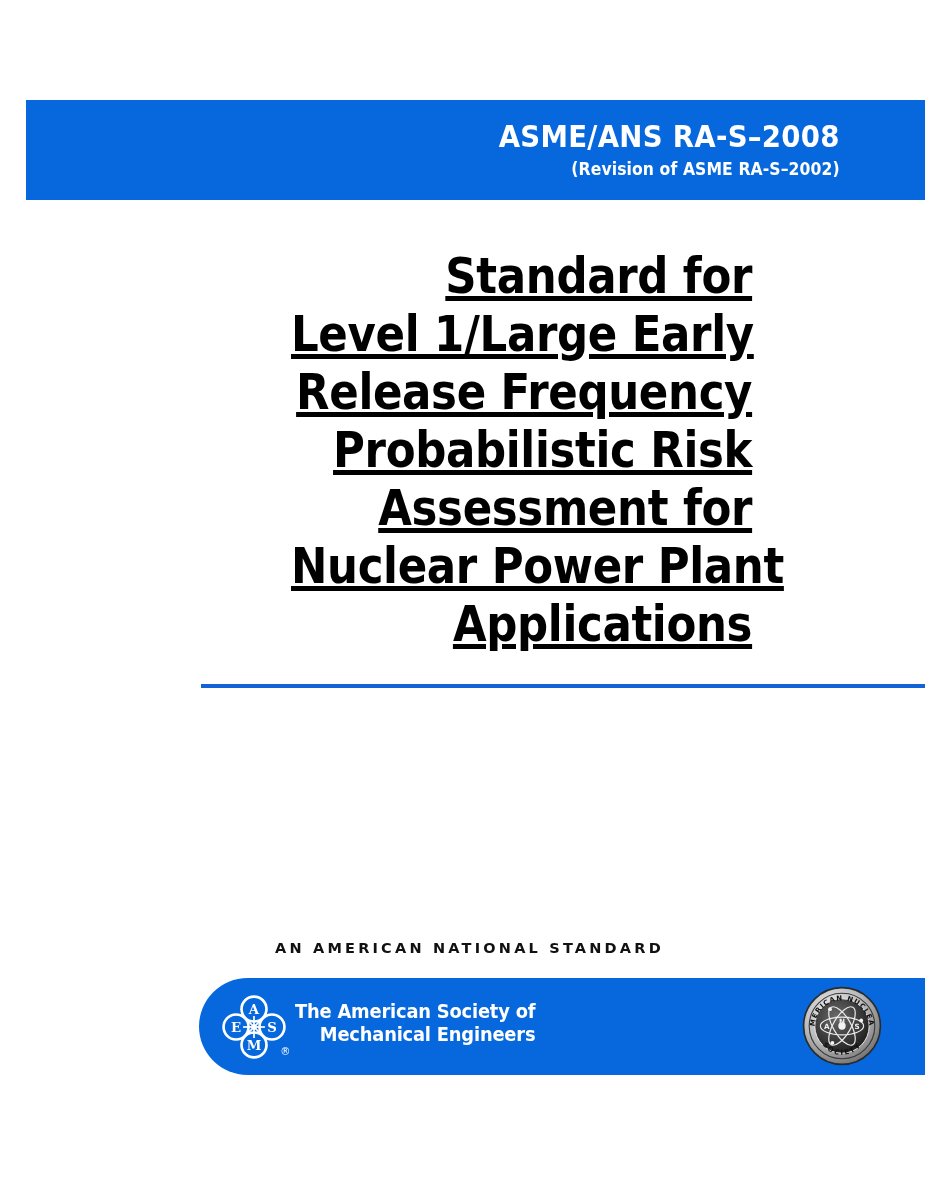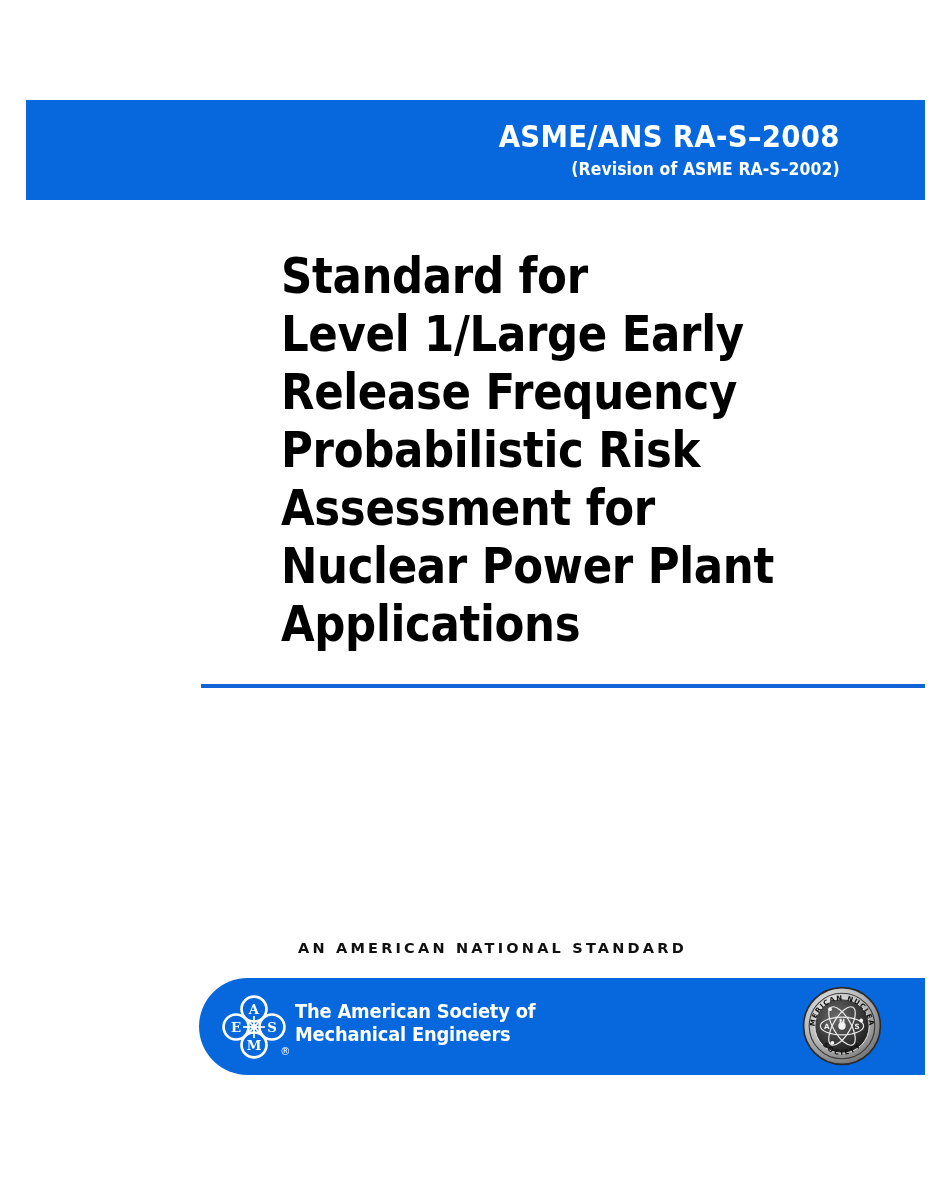--- a/index.html
+++ b/index.html
@@ -13,20 +13,21 @@
     font-family: "Liberation Sans", sans-serif;
     position: relative;
     overflow: hidden;
     -webkit-font-smoothing: antialiased;
   }
 
   .page {
     position: absolute;
     inset: 0;
     background: #ffffff;
+    text-align: right;
   }
 
   
   .header-band {
     position: absolute;
     left: 26px;
     top: 100px;
     width: 899px;
     height: 100px;
     background: #0668DC;
@@ -56,23 +57,24 @@
     letter-spacing: 0.1px;
     margin-top: 7px;
     transform: scaleX(0.92);
     transform-origin: right center;
     white-space: nowrap;
   }
 
   
   .title-block {
     position: absolute;
-    left: 281px;
+    left: 291px;
     top: 247px;
     width: 530px;
+    text-decoration: underline;
   }
   .title-line {
     font-family: "DejaVu Sans", sans-serif;
     font-weight: bold;
     font-size: 50px;
     line-height: 58px;
     color: #000000;
     letter-spacing: -0.4px;
     transform: scaleX(0.87);
     transform-origin: left center;
@@ -85,21 +87,21 @@
     left: 201px;
     top: 684px;
     width: 724px;
     height: 4px;
     background: #1263D6;
   }
 
   
   .ans-line {
     position: absolute;
-    left: 298px;
+    left: 275px;
     top: 940px;
     font-family: "DejaVu Sans", sans-serif;
     font-weight: bold;
     font-size: 14.5px;
     letter-spacing: 3.2px;
     color: #111111;
     white-space: nowrap;
   }
 
   

